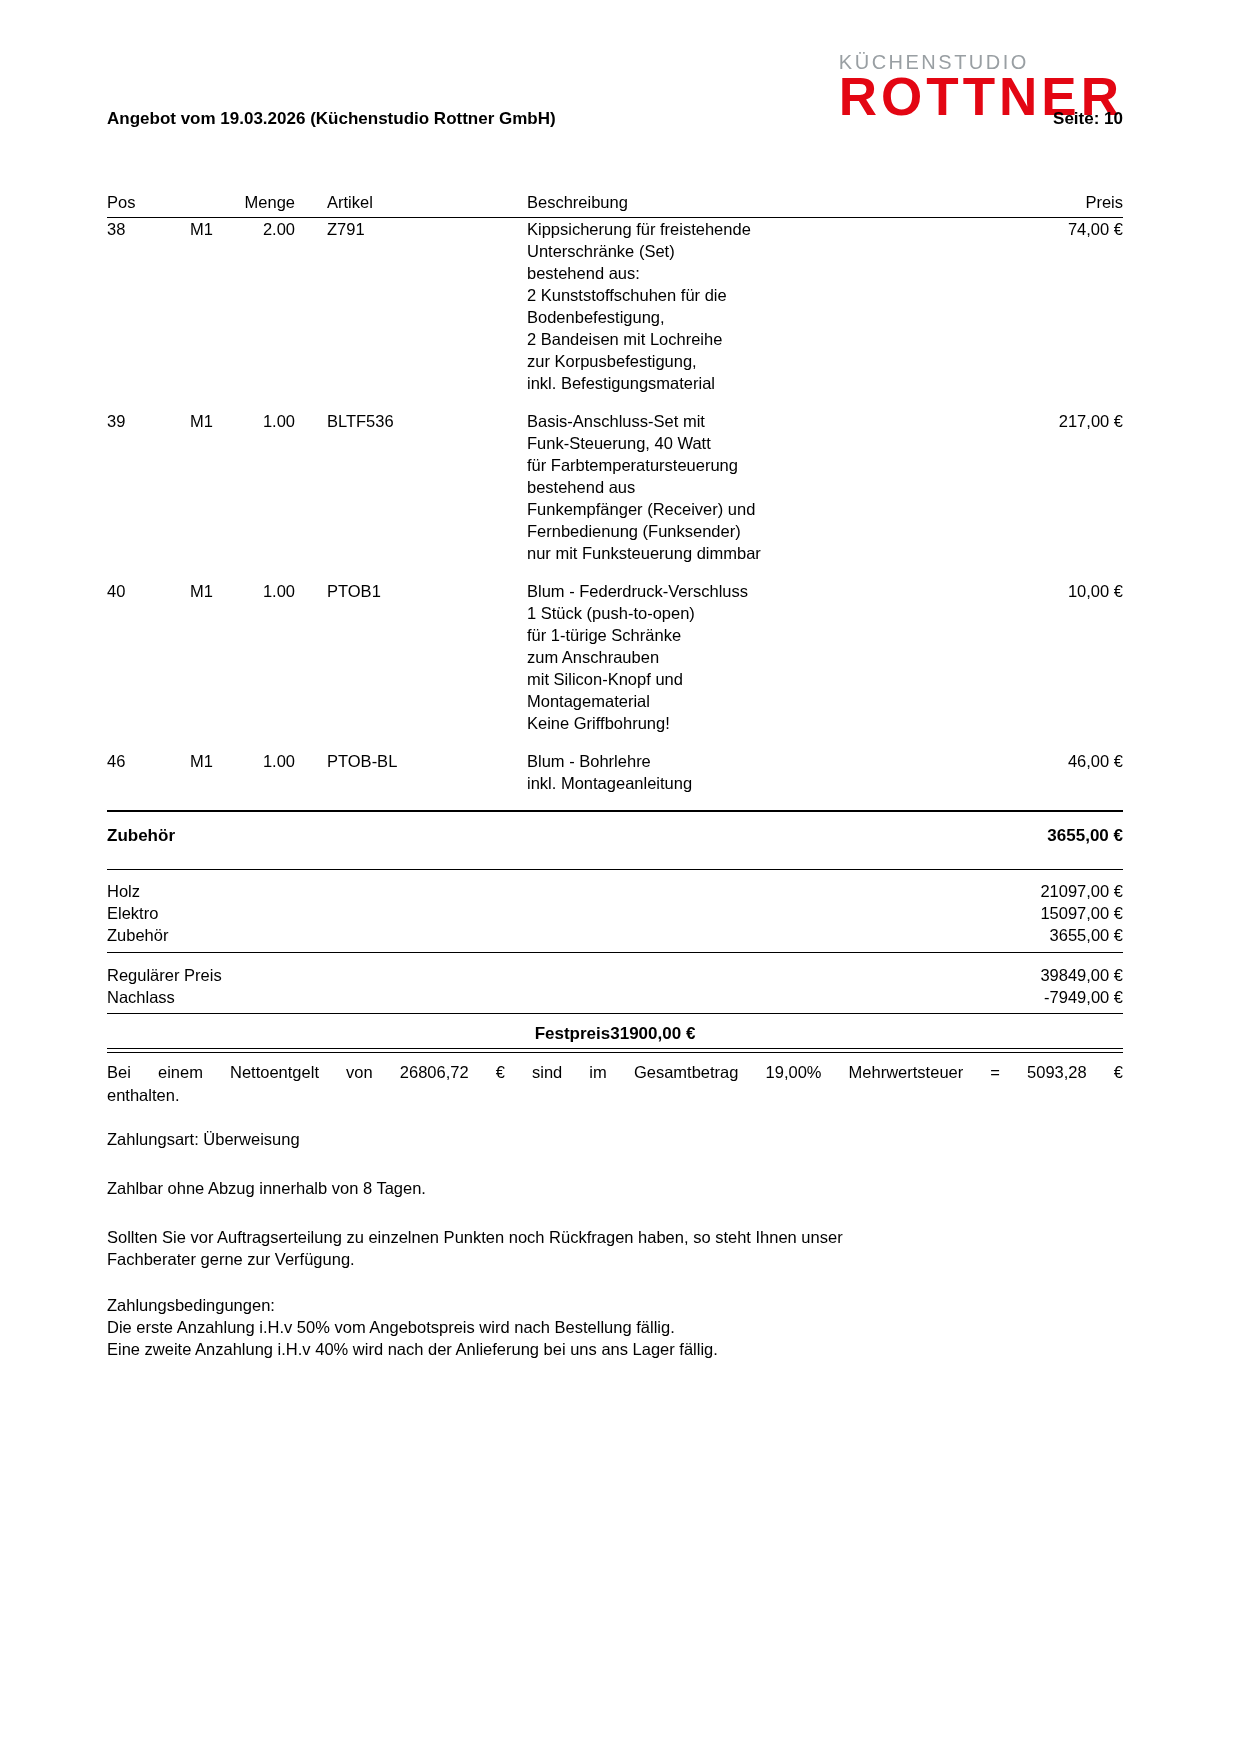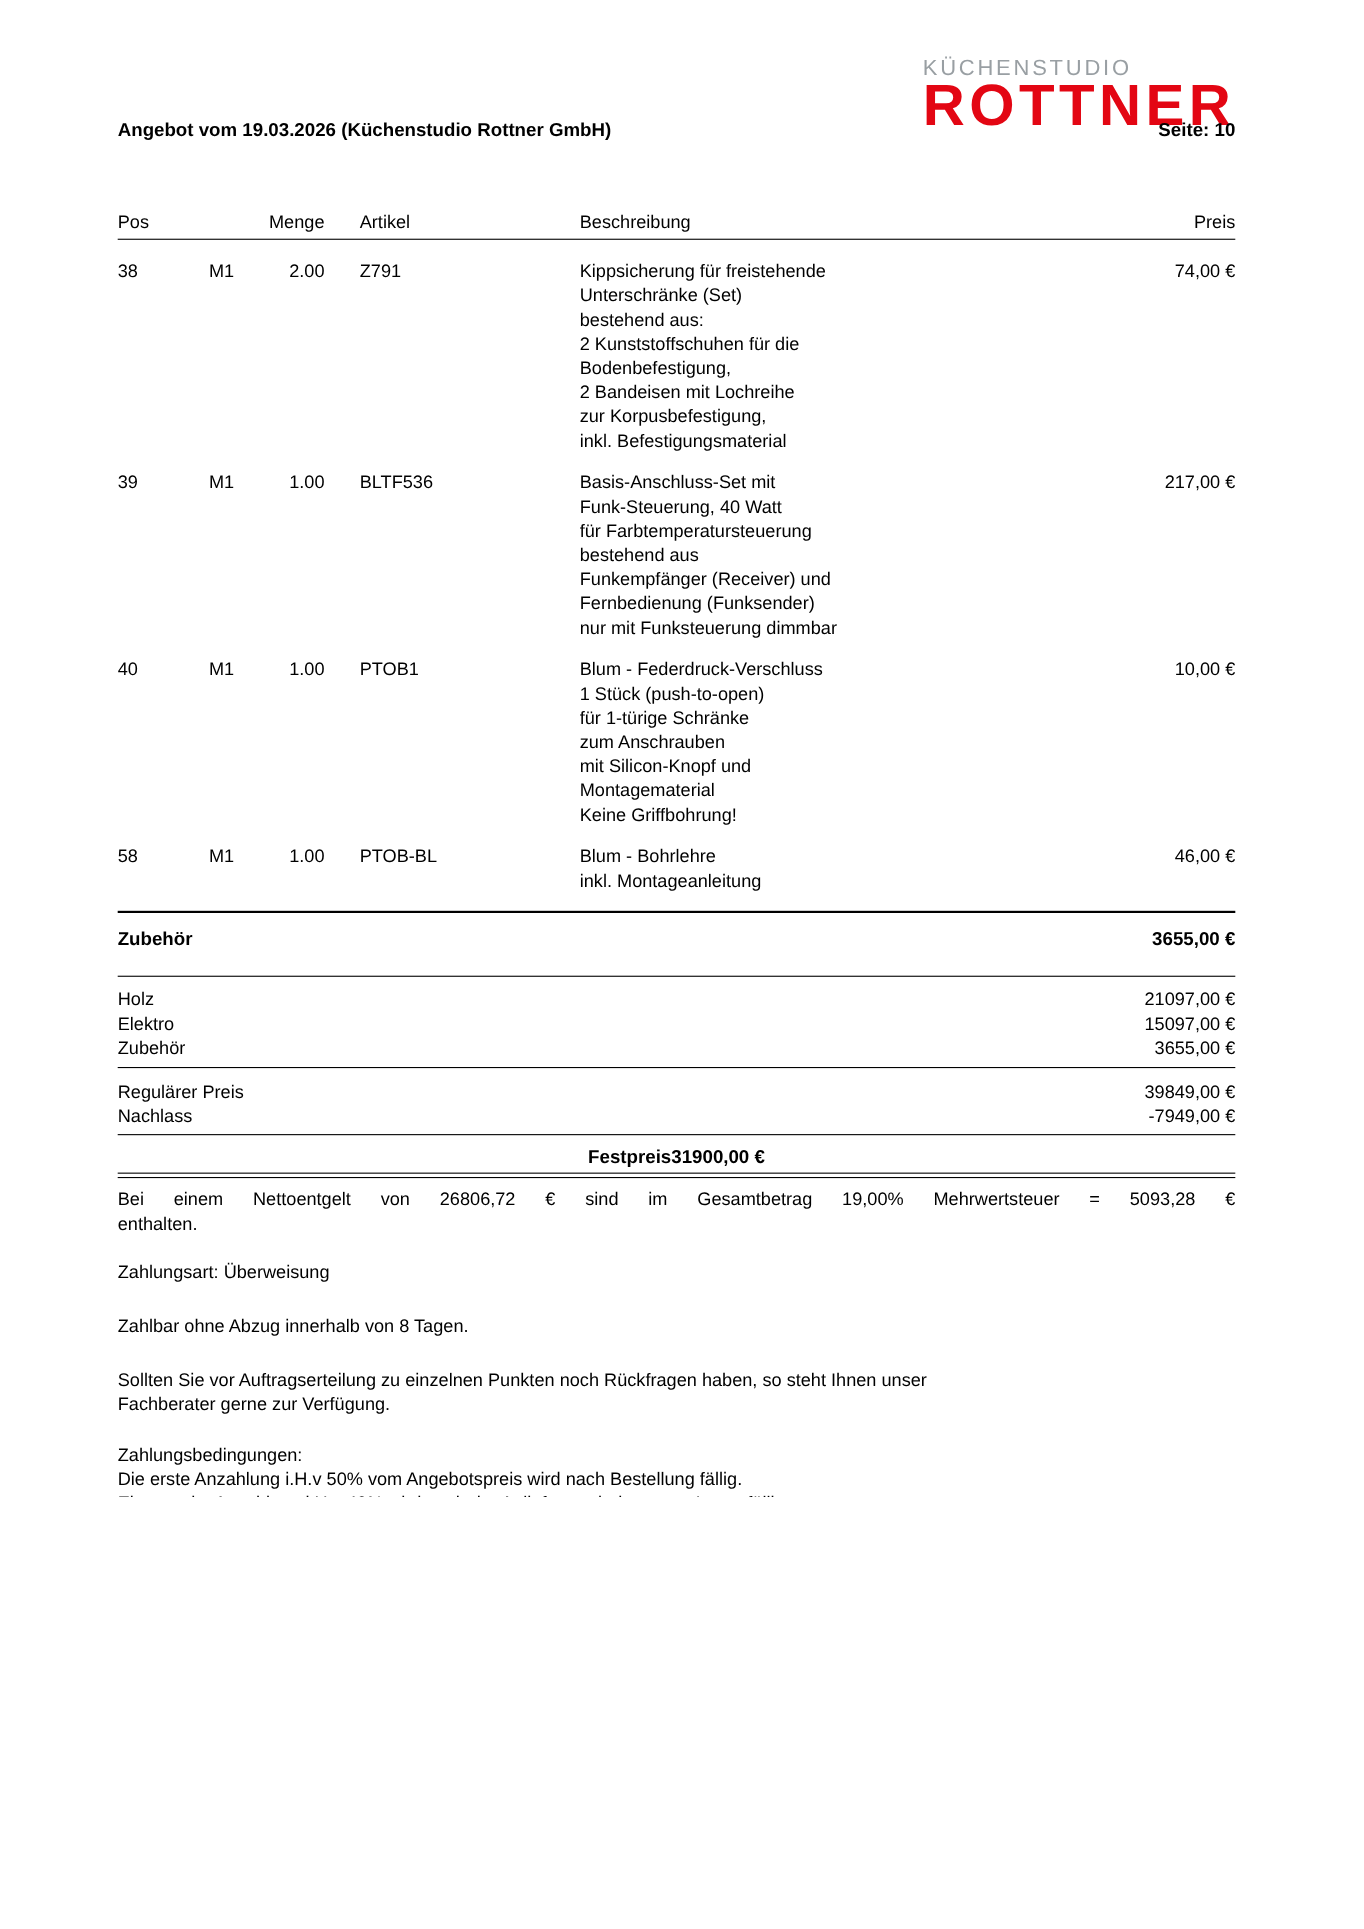--- a/index.html
+++ b/index.html
@@ -13,21 +13,21 @@
   .logo-sub { font-size:20px; letter-spacing:2.5px; color:#999fa3; line-height:24px; }
   .logo-main { font-size:53px; font-weight:bold; letter-spacing:4px; color:#e30613; line-height:44px; margin-top:1px; }
 
   .title-row { margin-top:108px; display:flex; justify-content:space-between; align-items:baseline; }
   .doc-title { font-size:17px; font-weight:bold; line-height:22px; }
   .page-num { font-size:17px; font-weight:bold; line-height:22px; }
 
   
   .tbl-header { display:flex; margin-top:61px; padding-bottom:4px; border-bottom:1.5px solid #000; font-size:16.5px; line-height:22px; }
   .item-row { display:flex; font-size:16.5px; line-height:22px; }
-  .item-row.first { margin-top:18px; }
+  .item-row.first { }
   .item-row + .item-row { margin-top:16px; }
   .c-pos { width:83px; }
   .c-unit { width:45px; }
   .c-menge { width:60px; text-align:right; }
   .c-art { width:232px; padding-left:32px; }
   .c-besch { flex:1; }
   .c-preis { width:146px; text-align:right; }
   .pre-line { white-space:pre-line; }
 
   
@@ -120,21 +120,21 @@
 1 Stück (push-to-open)
 für 1-türige Schränke
 zum Anschrauben
 mit Silicon-Knopf und
 Montagematerial
 Keine Griffbohrung!</div>
       <div class="c-preis">10,00 €</div>
     </div>
 
     <div class="item-row">
-      <div class="c-pos">58</div>
+      <div class="c-pos">46</div>
       <div class="c-unit">M1</div>
       <div class="c-menge">1.00</div>
       <div class="c-art">PTOB-BL</div>
       <div class="c-besch pre-line">Blum - Bohrlehre
 inkl. Montageanleitung</div>
       <div class="c-preis">46,00 €</div>
     </div>
 
     <div class="section-row">
       <div>Zubehör</div>

